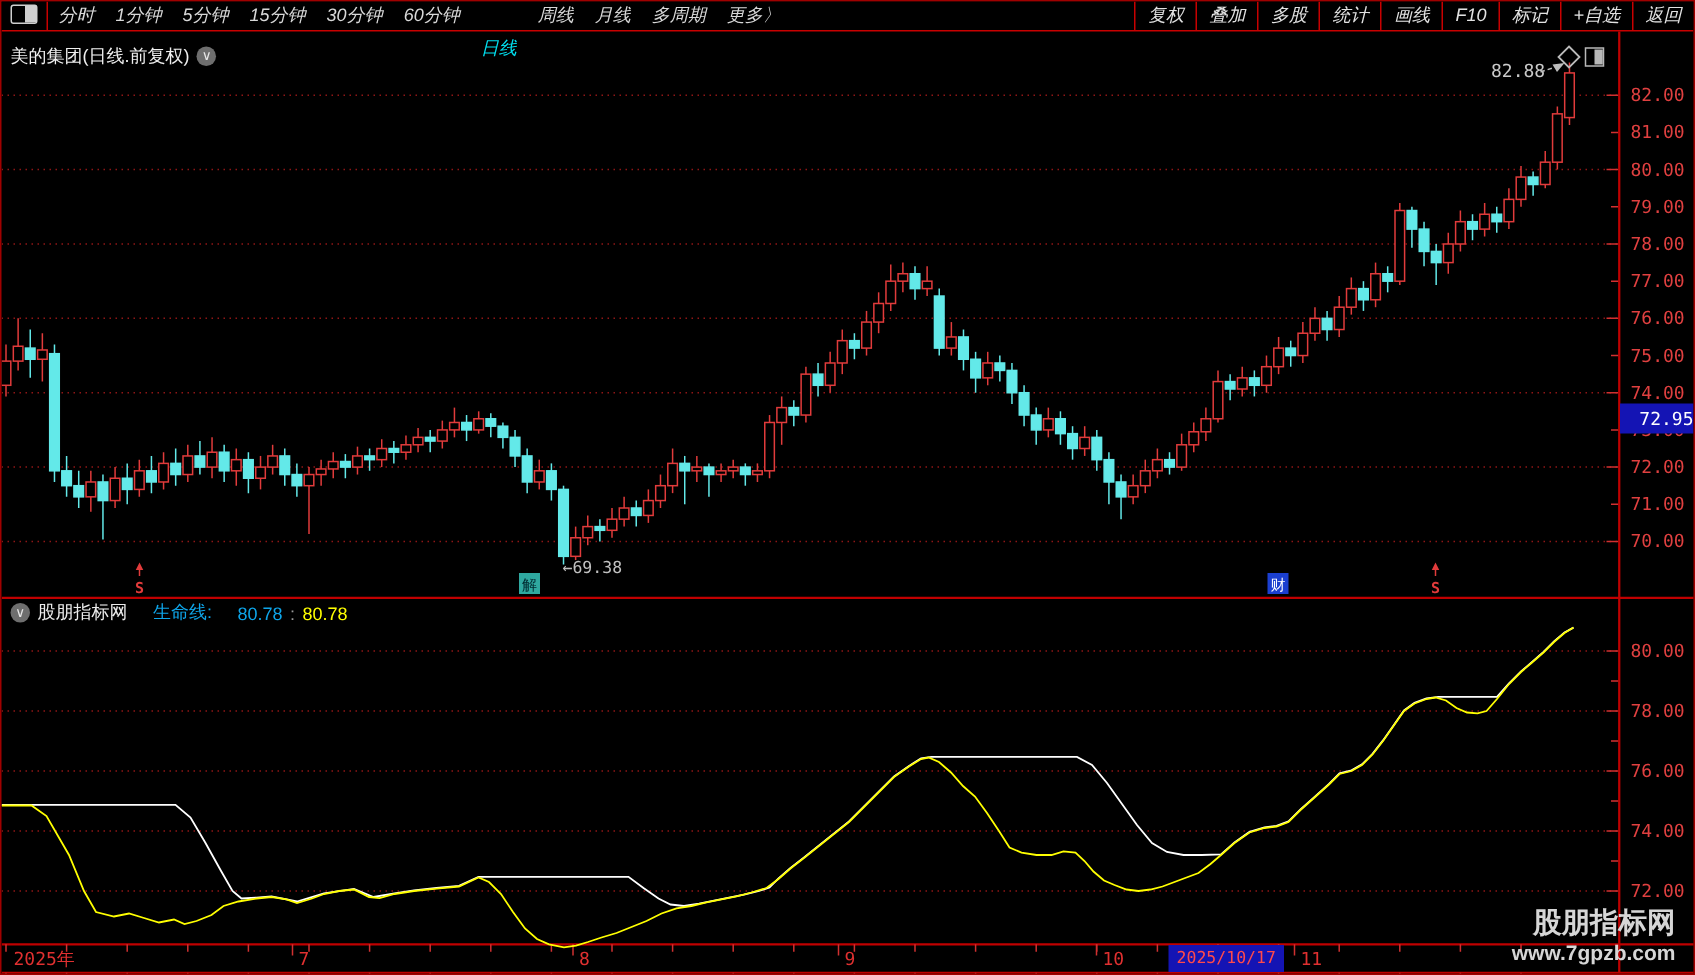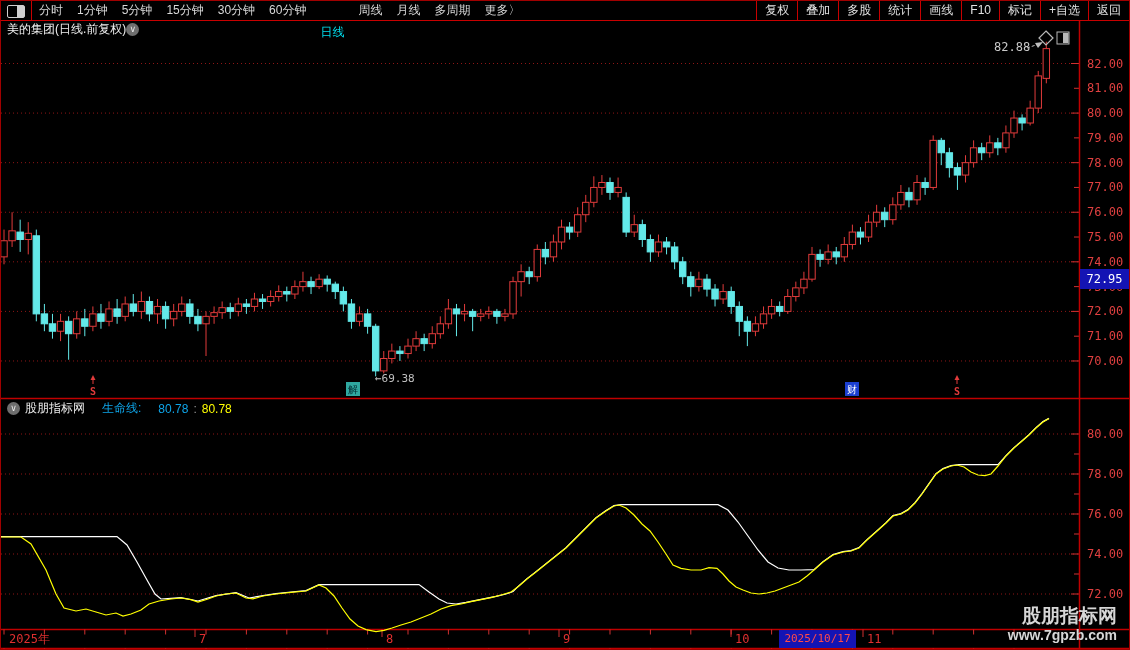--- a/index.html
+++ b/index.html
@@ -1,38 +1,38 @@
 <!DOCTYPE html>
 <html><head>
 <meta charset="utf-8">
 <style>
   html,body{margin:0;padding:0;background:#1a1a1a;}
   .window{position:relative;width:1130px;height:650px;background:#000;overflow:hidden;
           font-family:"Liberation Sans",sans-serif;border:1px solid #a00000;box-sizing:border-box;}
   .toolbar{position:absolute;top:0;left:0;right:0;height:19px;border-bottom:1px solid #c80000;
-           display:flex;align-items:center;z-index:5;background:#000;}
+           display:flex;z-index:5;background:#000;font-style:italic;}
   .tb-icon{width:16px;height:11px;margin:2px 6px 0 6px;border:1px solid #cfcfcf;border-radius:2px;
            background:linear-gradient(to right,#000 55%,#cfcfcf 55%);}
   .tb-sep{width:1px;height:19px;background:#c80000;}
   .tb-left{display:flex;height:19px;align-items:center;}
   .tb-item{padding:0 7px;font-size:12px;color:#d8d8d8;line-height:19px;white-space:nowrap;cursor:default;}
   .tb-item.selected{color:#00dfef;margin-top:43px;}
   .tb-right{margin-left:auto;display:flex;height:19px;padding-left:24px;}
   .tb-btn{padding:0 8px;font-size:12px;color:#e2e2e2;line-height:19px;border-left:1px solid #c80000;white-space:nowrap;}
-  .title-row{position:absolute;top:20px;left:6px;display:flex;align-items:center;z-index:4;}
+  .title-row{position:absolute;top:28px;left:6px;display:flex;align-items:center;gap:5px;z-index:4;}
   .title-text{color:#efefef;font-size:12px;}
   .chev{width:13px;height:13px;border-radius:50%;background:#6e6e6e;color:#e8e8e8;
         font-size:9px;line-height:12px;text-align:center;}
   .sub-header{position:absolute;top:399px;left:6px;display:flex;align-items:center;gap:5px;z-index:4;font-size:12px;}
   .sub-site{color:#ececec;}
   .sub-ind{color:#0ea5e9;margin-left:12px;}
   .sub-sep{color:#9a9a9a;}
   .sub-val-y{color:#ffff00;}
   .price-tag{position:absolute;left:1079px;top:268px;width:49px;height:20px;background:#1414b4;
-             color:#ffffff;font:12px "DejaVu Sans Mono",monospace;line-height:20px;text-align:center;z-index:5;}
+             color:#ffffff;font:12px "DejaVu Sans Mono",monospace;line-height:20px;text-align:right;z-index:5;}
   .date-tag{position:absolute;left:778px;top:629px;width:77px;height:18px;background:#1414b4;
             color:#ff4a4a;font:11px "DejaVu Sans Mono",monospace;line-height:18px;text-align:center;z-index:5;}
   .watermark{position:absolute;right:12px;bottom:6px;text-align:right;z-index:6;color:#d6d6d6;
              font-weight:bold;line-height:1.15;}
   .wm1{font-size:19px;}
   .wm2{font-size:14px;}
   #chart-svg{position:absolute;top:0;left:0;z-index:2;}
   .grid{stroke:#8f1616;stroke-width:1;stroke-dasharray:1 3;}
   .tickline{stroke:#d03030;stroke-width:1;}
   .frame{stroke:#c00000;stroke-width:1.5;}

